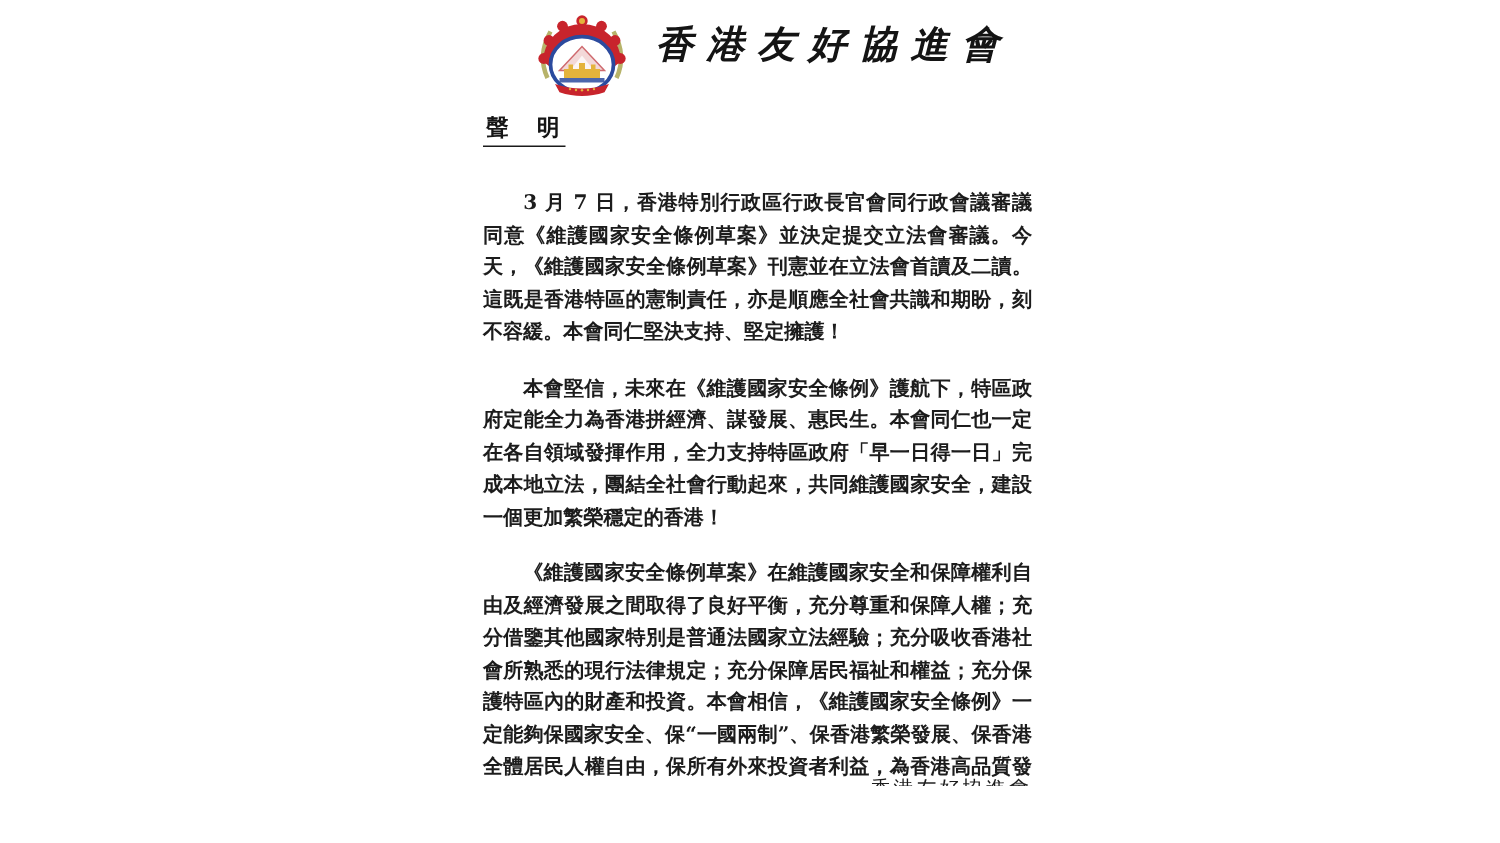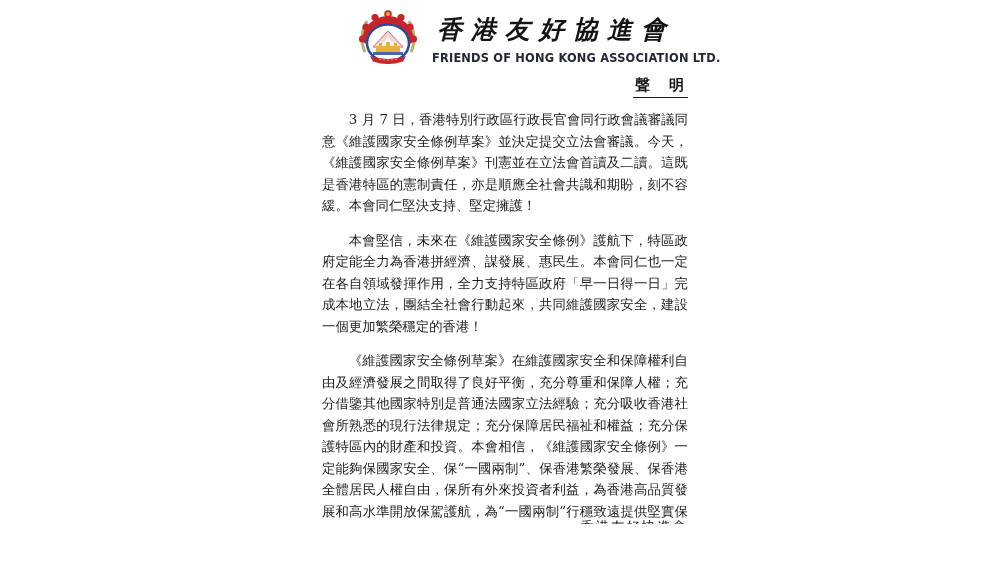--- a/index.html
+++ b/index.html
@@ -34,21 +34,21 @@
     font-size: 11.4px;
     font-weight: 700;
     letter-spacing: 0.2px;
     color: #212836;
     white-space: nowrap;
   }
   .heading-wrap {
     position: absolute;
     left: 322px; top: 75px;
     width: 366px;
-    text-align: right;
+    text-align: left;
   }
   .heading {
     display: inline-block;
     font-size: 15px;
     font-weight: 700;
     letter-spacing: 2px;
     color: #151515;
     border-bottom: 1.5px solid #1a1a1a;
     padding: 0 2px 2px 2px;
   }
@@ -56,22 +56,23 @@
     position: absolute;
     left: 322px; top: 109px;
     width: 366px;
     font-size: 13.4px;
     line-height: 21.5px;
     text-align: justify;
     text-justify: inter-character;
     color: #1c1c1c;
   }
   .body-text p {
-    margin: 0 0 13px 0;
+    margin: 16px 0 13px 0;
     text-indent: 2em;
+    font-weight: bold;
   }
   .signature {
     position: absolute;
     left: 322px; top: 515px;
     width: 366px;
     text-align: right;
     font-size: 13.4px;
     line-height: 24px;
     color: #1c1c1c;
   }
@@ -113,21 +114,20 @@
       <path d="M14 50 Q32 56 50 50 L47 55.5 Q32 60.5 17 55.5 Z" fill="#c8242c"></path>
       <circle cx="24" cy="53.4" r="0.8" fill="#e4b33c"></circle>
       <circle cx="28" cy="54" r="0.8" fill="#e4b33c"></circle>
       <circle cx="32" cy="54.2" r="0.8" fill="#e4b33c"></circle>
       <circle cx="36" cy="54" r="0.8" fill="#e4b33c"></circle>
       <circle cx="40" cy="53.4" r="0.8" fill="#e4b33c"></circle>
     </svg>
   </div>
 
   <div class="org-zh">香港友好協進會</div>
-  <div class="org-en">FRIENDS OF HONG KONG ASSOCIATION LTD.</div>
 
   <div class="heading-wrap">
     <span class="heading">聲　明</span>
   </div>
 
   <div class="body-text">
     <p>3 月 7 日，香港特別行政區行政長官會同行政會議審議同意《維護國家安全條例草案》並決定提交立法會審議。今天，《維護國家安全條例草案》刊憲並在立法會首讀及二讀。這既是香港特區的憲制責任，亦是順應全社會共識和期盼，刻不容緩。本會同仁堅決支持、堅定擁護！</p>
     <p>本會堅信，未來在《維護國家安全條例》護航下，特區政府定能全力為香港拼經濟、謀發展、惠民生。本會同仁也一定在各自領域發揮作用，全力支持特區政府「早一日得一日」完成本地立法，團結全社會行動起來，共同維護國家安全，建設一個更加繁榮穩定的香港！</p>
     <p>《維護國家安全條例草案》在維護國家安全和保障權利自由及經濟發展之間取得了良好平衡，充分尊重和保障人權；充分借鑒其他國家特別是普通法國家立法經驗；充分吸收香港社會所熟悉的現行法律規定；充分保障居民福祉和權益；充分保護特區內的財產和投資。本會相信，《維護國家安全條例》一定能夠保國家安全、保“一國兩制”、保香港繁榮發展、保香港全體居民人權自由，保所有外來投資者利益，為香港高品質發展和高水準開放保駕護航，為“一國兩制”行穩致遠提供堅實保障。</p>
   </div>

